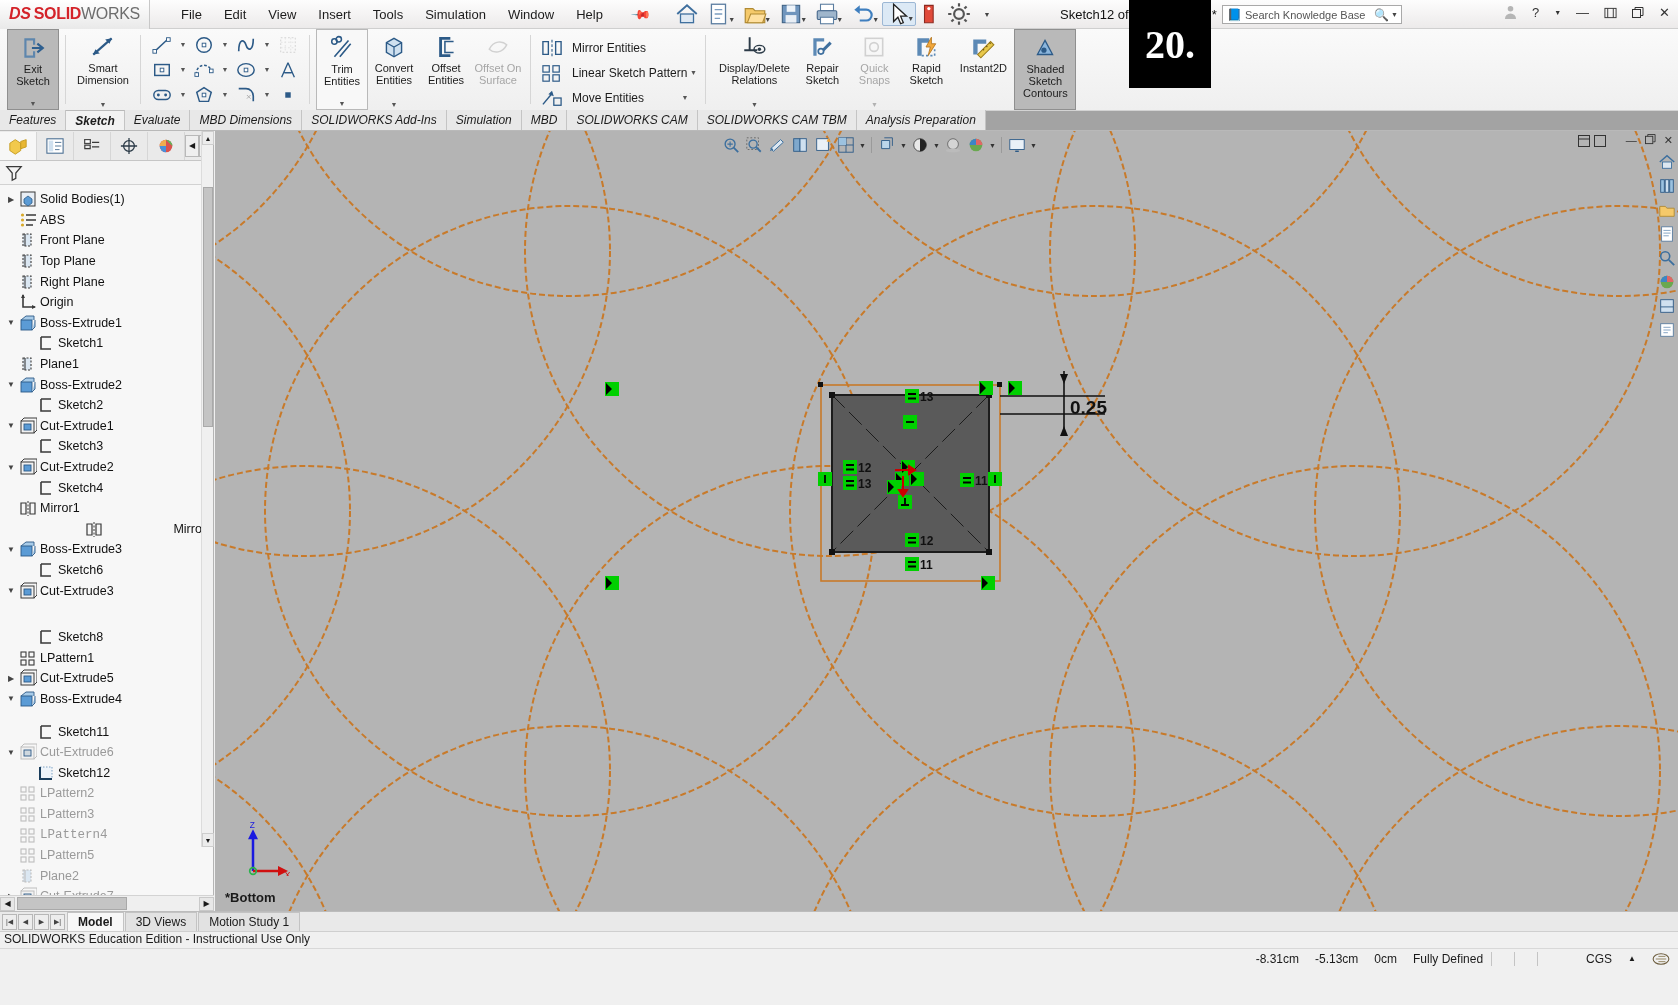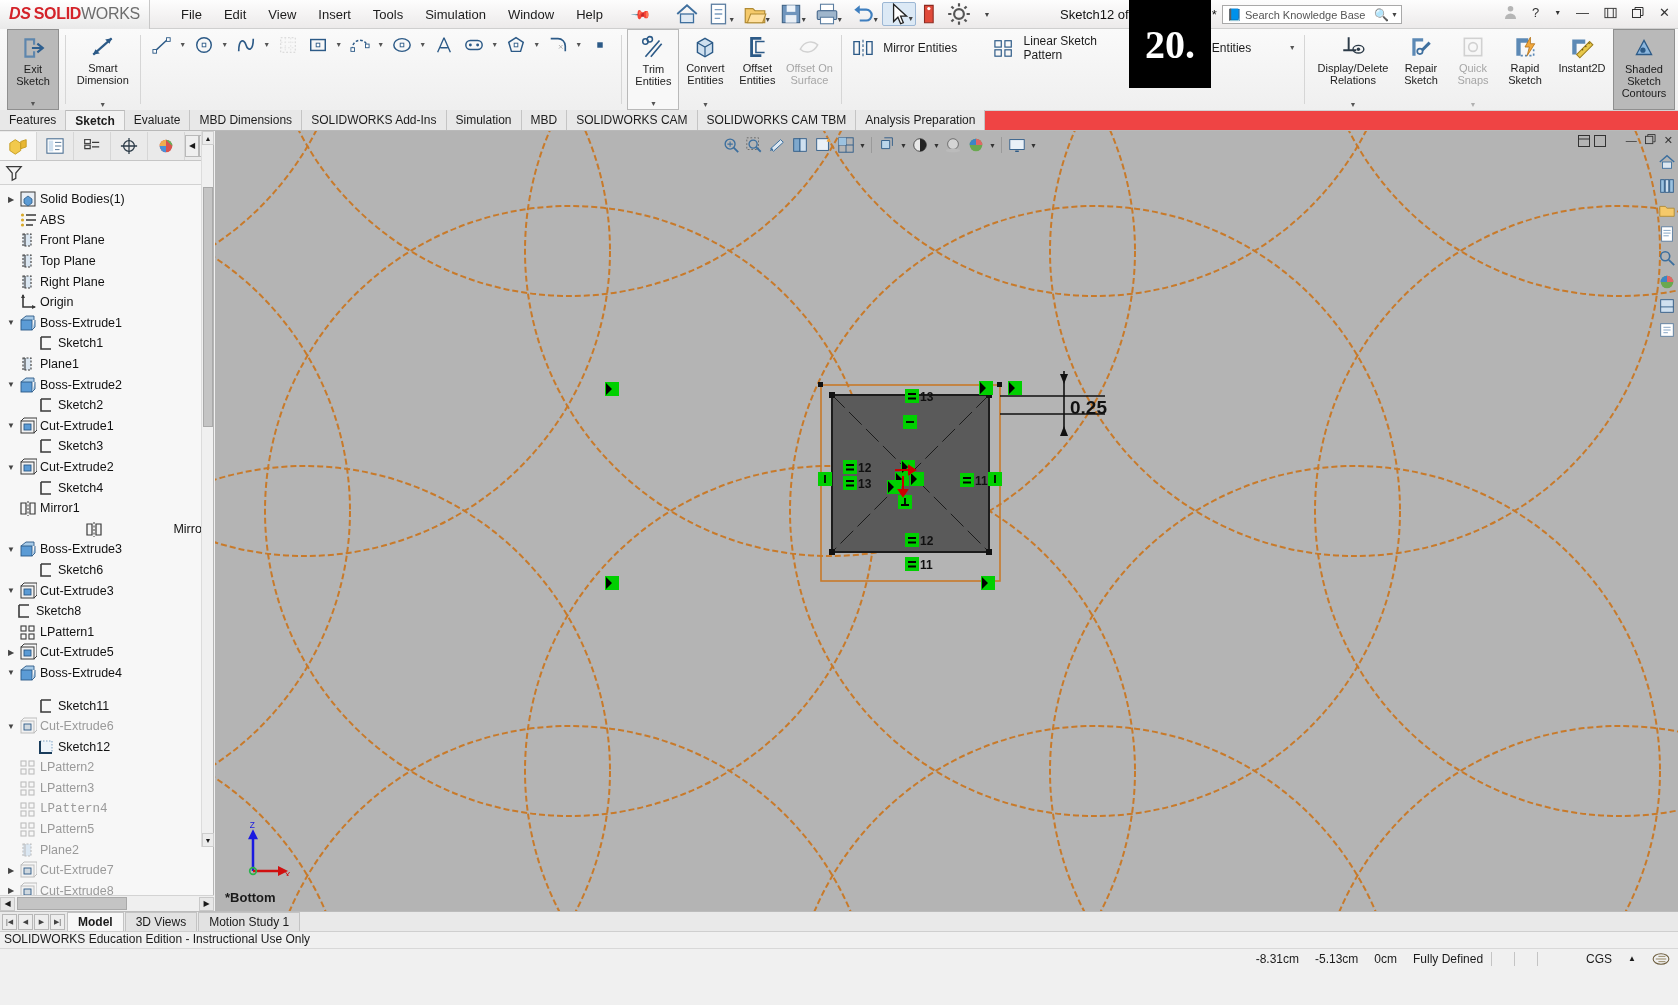--- a/index.html
+++ b/index.html
@@ -69,31 +69,32 @@
     width:52px; display:flex; flex-direction:column; align-items:center;
     padding-top:5px; cursor:default; position:relative;
   }
   .bigbtn.wide{ width:62px;}
   .bigbtn.sel{ background:#b9b9b9; border:1px solid #8f8f8f; }
   .bigbtn .lbl{ font-size:11px; text-align:center; line-height:12px; margin-top:2px; color:#1c1c1c;}
   .bigbtn.dis .lbl{ color:#a6a6a6;}
   .bigbtn .dd{ font-size:7px; color:#555; margin-top:auto; padding-bottom:2px;}
   .ic{ width:26px; height:26px; display:block; }
 
-  .smallcol{ display:flex; justify-content:flex-start; padding-top:3px;}
+  .smallcol{ display:flex; flex-direction:column; justify-content:flex-start; padding-top:3px;}
   .smrow{ display:flex; align-items:center; height:25px;}
   .smbtn{ width:30px; height:24px; display:flex; align-items:center; justify-content:center; cursor:default;}
   .smcaret{ font-size:7px; color:#555; width:12px; text-align:center; cursor:default;}
   .wlbl{ font-size:12px; color:#1c1c1c; padding-left:5px; min-width:112px;}
 
   
   .cmdtabs{
     position:absolute; left:0; top:111px; width:1678px; height:20px;
-    background:#ef4444; display:flex; align-items:flex-end;
+    background:#a3a3a3; display:flex; align-items:flex-end;
     border-bottom:1px solid #b9b9b9;
+    font-style:italic;
   }
   .ctab{
     height:20px; padding:0 9px; display:flex; align-items:center; font-size:12px;
     color:#1c1c1c; border-right:1px solid #c4c4c4; cursor:default; background:#e8e8e8;
   }
   .ctab.active{ background:#f2f2f2; font-weight:bold; border-top:1px solid #b9b9b9;}
 
   
   .leftpanel{
     position:absolute; left:0; top:131px; width:214px; height:780px;
@@ -812,21 +813,21 @@
           <span class="tw">▼</span>
           <span class="ticon">
             <svg width="18" height="18" viewBox="0 0 18 18">
               <rect x="2" y="4" width="13" height="12" fill="#f1f1f1" stroke="#3a3a3a" stroke-width="1"></rect>
               <rect x="5" y="7" width="7" height="6" fill="#5b9bd5" stroke="#2c5a87" stroke-width=".9"></rect>
               <path d="M2 4 l3 -3 h13 v12 l-3 3" fill="none" stroke="#3a3a3a" stroke-width="1"></path>
             </svg>
           </span>
           <span class="tlabel">Cut-Extrude3</span>
         </div>
-        <div class="tnode" style="">
+        <div class="tnode" style="padding-left: 22px; margin-top: 26px;">
           <span class="tw"></span>
           <span class="ticon">
             <svg width="18" height="18" viewBox="0 0 18 18">
               <path d="M4 3 h10 M4 3 v12 h10" fill="none" stroke="#3a3a3a" stroke-width="1.6"></path>
             </svg>
           </span>
           <span class="tlabel">Sketch8</span>
         </div>
         <div class="tnode" style="padding-left: 4px;">
           <span class="tw"></span>

